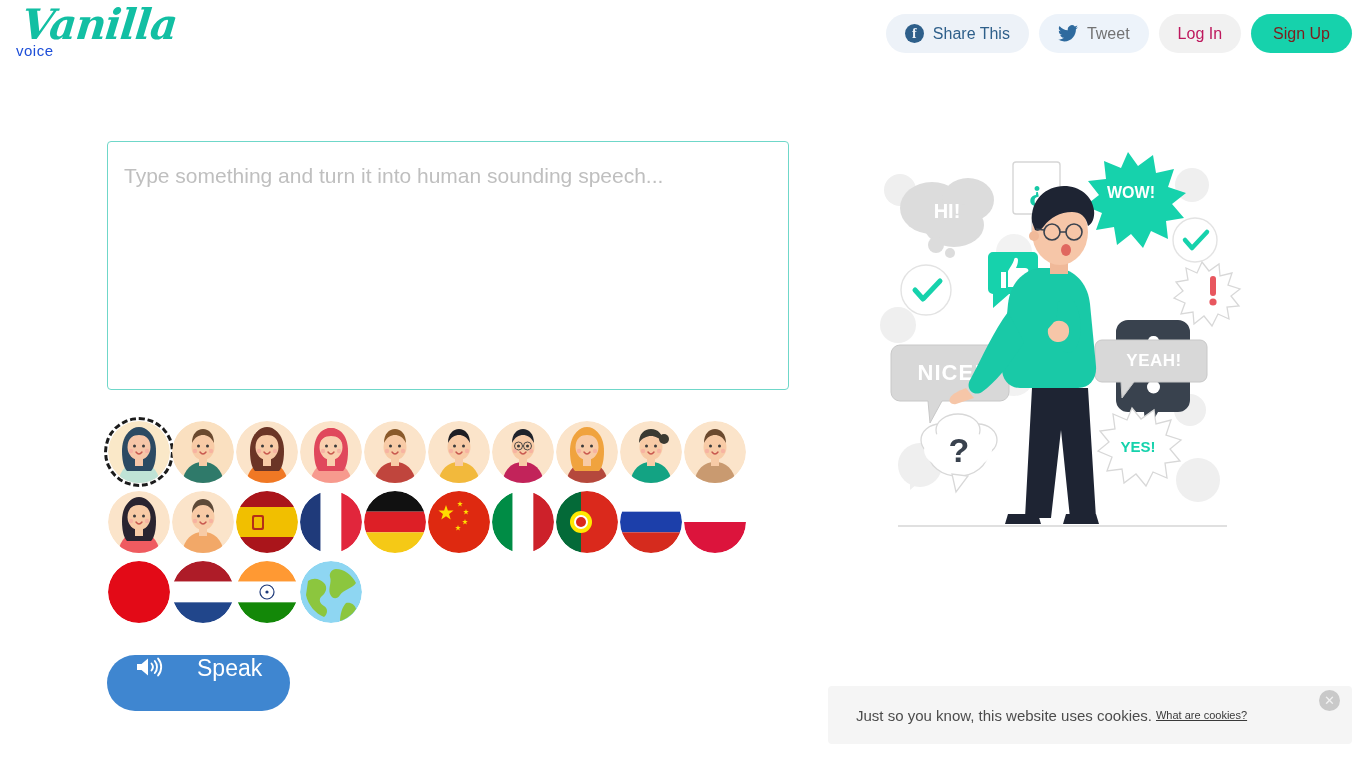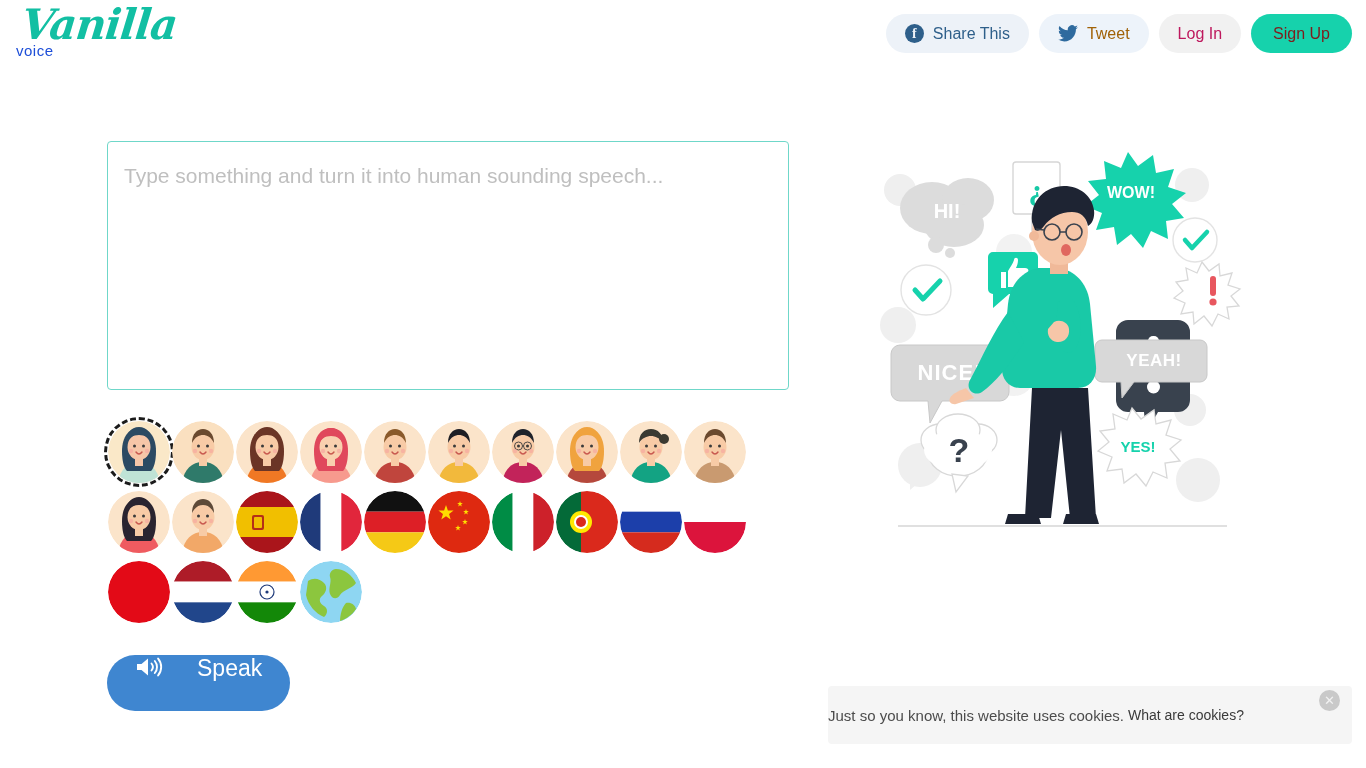--- a/index.html
+++ b/index.html
@@ -49,21 +49,21 @@
   }
   .btn-pill {
     display: inline-flex; align-items: center; gap: 9px;
     height: 39px; padding: 0 19px;
     border: none; border-radius: 20px;
     font-size: 16px; cursor: pointer;
     white-space: nowrap;
     font-family: "Liberation Sans", sans-serif;
   }
   .btn-share { background: #EDF2F8; color: #2E5F8A; }
-  .btn-tweet { background: #EDF3FA; color: #a16207; align-items: center; }
+  .btn-tweet { background: #EDF3FA; color: #737373; align-items: center; }
   .btn-login { background: #F1F1F1; color: #be185d; }
   .btn-signup { background: #16D2AC; color: #7f1d1d; padding: 0 22px; }
   .fb-icon { width: 19px; height: 19px; border-radius: 50%; background: #2E5F8A;
     display: inline-flex; align-items: center; justify-content: center;
     color: #EDF2F8; font-size: 14px; font-weight: bold;
     font-family: "Liberation Serif", serif; line-height: 1; }
   .tw-icon { width: 20px; height: 17px; display: inline-block; }
 
   
   .composer {
@@ -135,25 +135,26 @@
 
   
   .cookie-bar {
     position: absolute; left: 828px; top: 686px;
     width: 524px; height: 58px;
     background: #F5F5F5;
     border-radius: 4px;
     display: flex; align-items: center;
   }
   .cookie-text {
+    margin-left: 28px;
     font-size: 15px; color: #4C4C4C;
   }
   .cookie-link {
-    font-size: 14px; color: #3A3A3A;
-    cursor: pointer;
+    font-size: 11px; color: #3A3A3A;
+    text-decoration: underline; cursor: pointer;
     margin-left: 4px;
   }
   .cookie-close {
     position: absolute; right: 12px; top: 4px;
     width: 21px; height: 21px; border-radius: 50%;
     background: #C9C9C9; border: none; cursor: pointer;
     display: flex; align-items: center; justify-content: center;
     color: #F2F2F2; font-size: 13px; line-height: 1;
     font-family: "Liberation Sans", sans-serif;
   }

